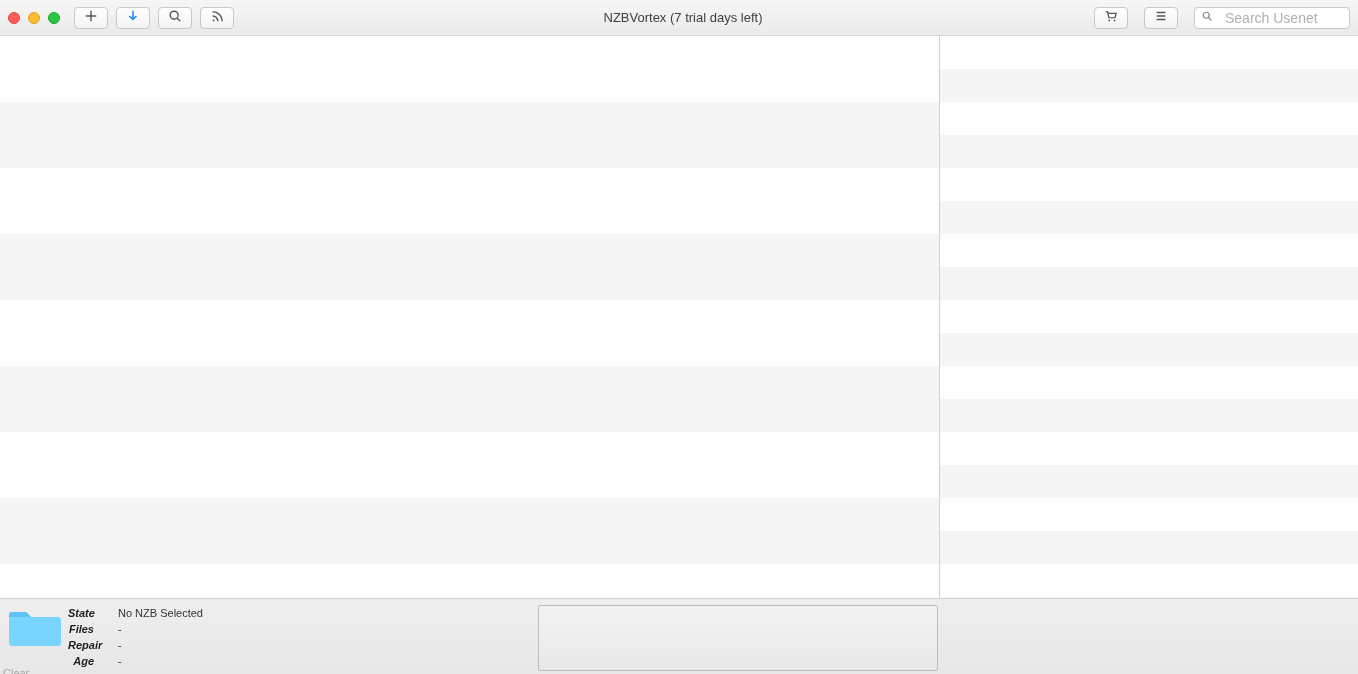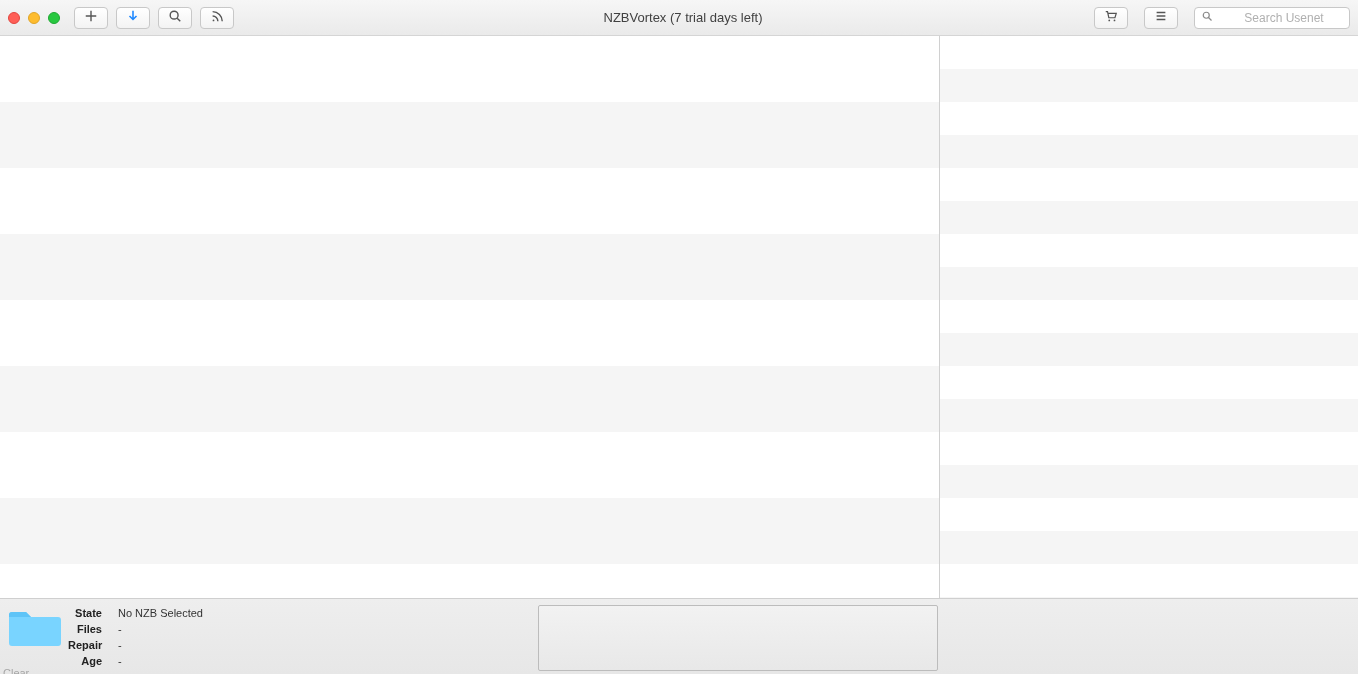--- a/index.html
+++ b/index.html
@@ -76,25 +76,24 @@
   background: #fff;
   display: flex;
   align-items: center;
   padding: 0 6px;
 }
 .search-box svg { width: 12px; height:12px; flex: 0 0 auto; color:#8a8a8a; }
 .search-box input {
   border: none;
   outline: none;
   width: 100%;
-  font-size: 12px;
+  font-size: 14px;
   color: #333;
   background: transparent;
   margin-left: 12px;
-  text-align: center;
 }
 .search-box input::placeholder { color: #b0b0b0; }
 
 
 .content {
   display: flex;
   height: 562px; 
 }
 .main-list {
   width: 940px;
@@ -139,21 +138,22 @@
   padding-top: 6px;
   font-size: 11px;
   line-height: 16px;
   color: #222;
 }
 .details .row { display: flex; }
 .details .label {
   width: 50px;
   text-align: right;
   font-weight: 600;
-  padding-right: 16px;
+  padding-right: 24px;
+  font-style: italic;
 }
 .details .value {
   color: #333;
 }
 
 .progress-box {
   margin-left: auto;
   margin-right: 420px;
   margin-top: 6px;
   width: 400px;

